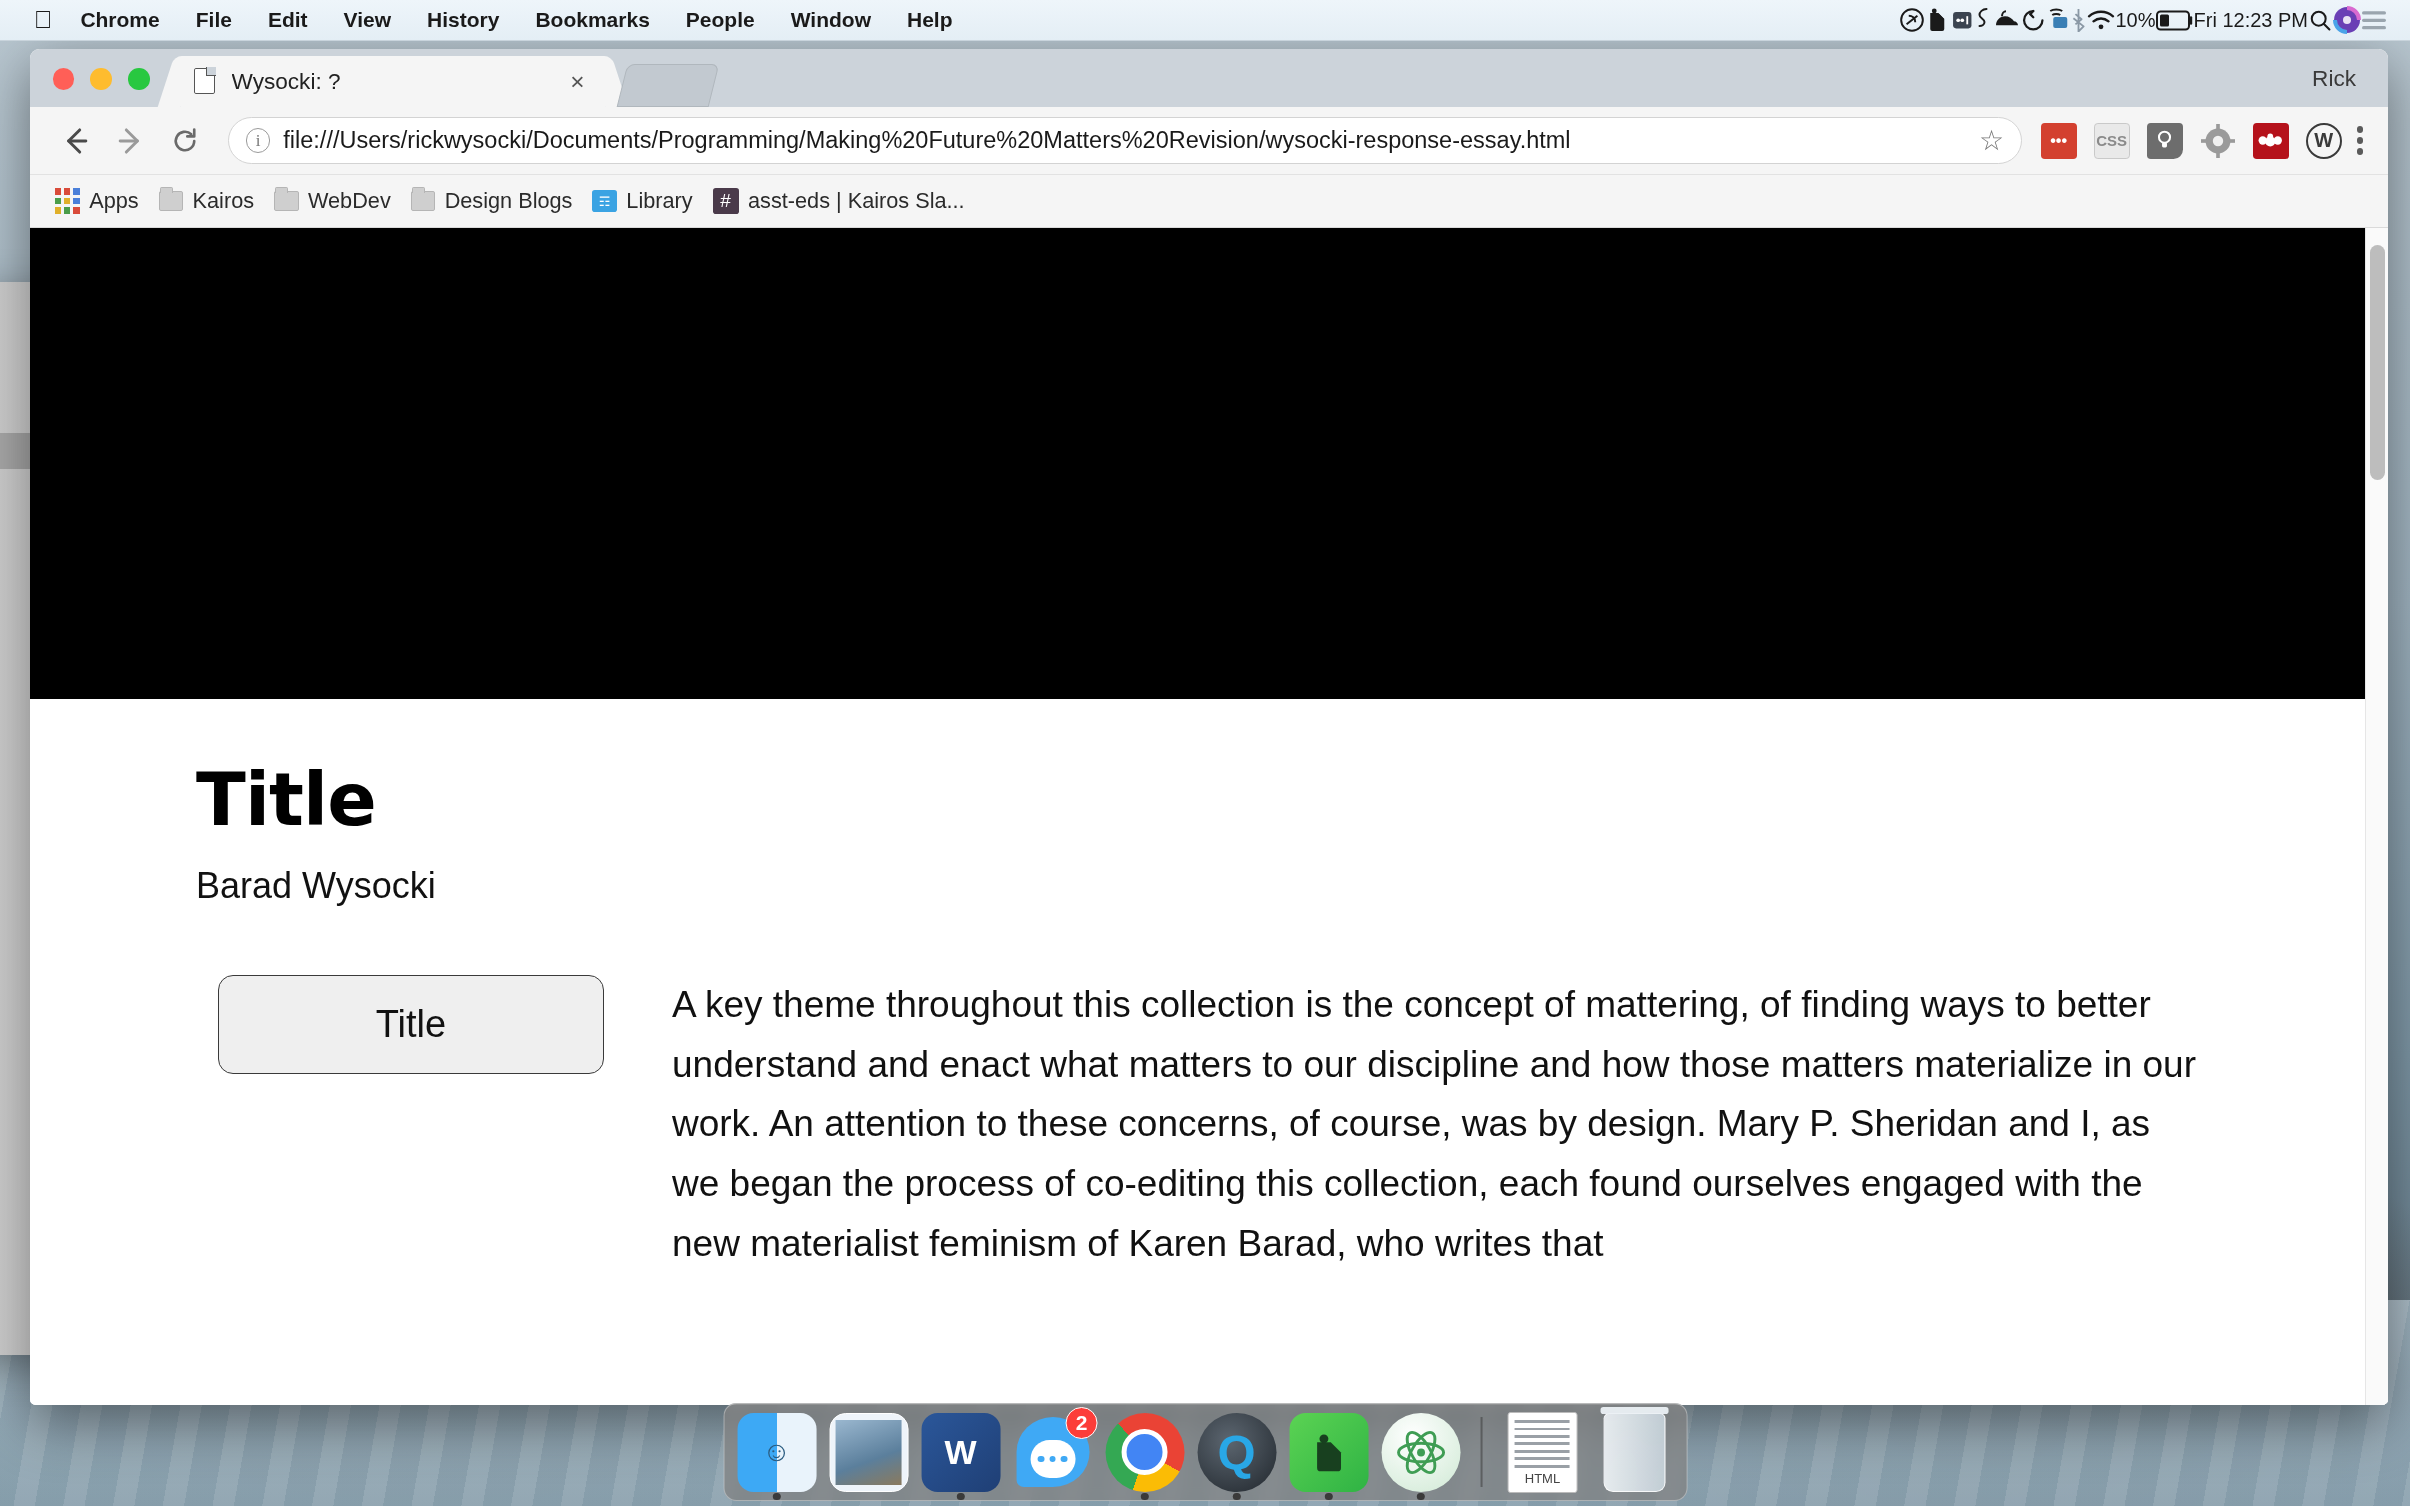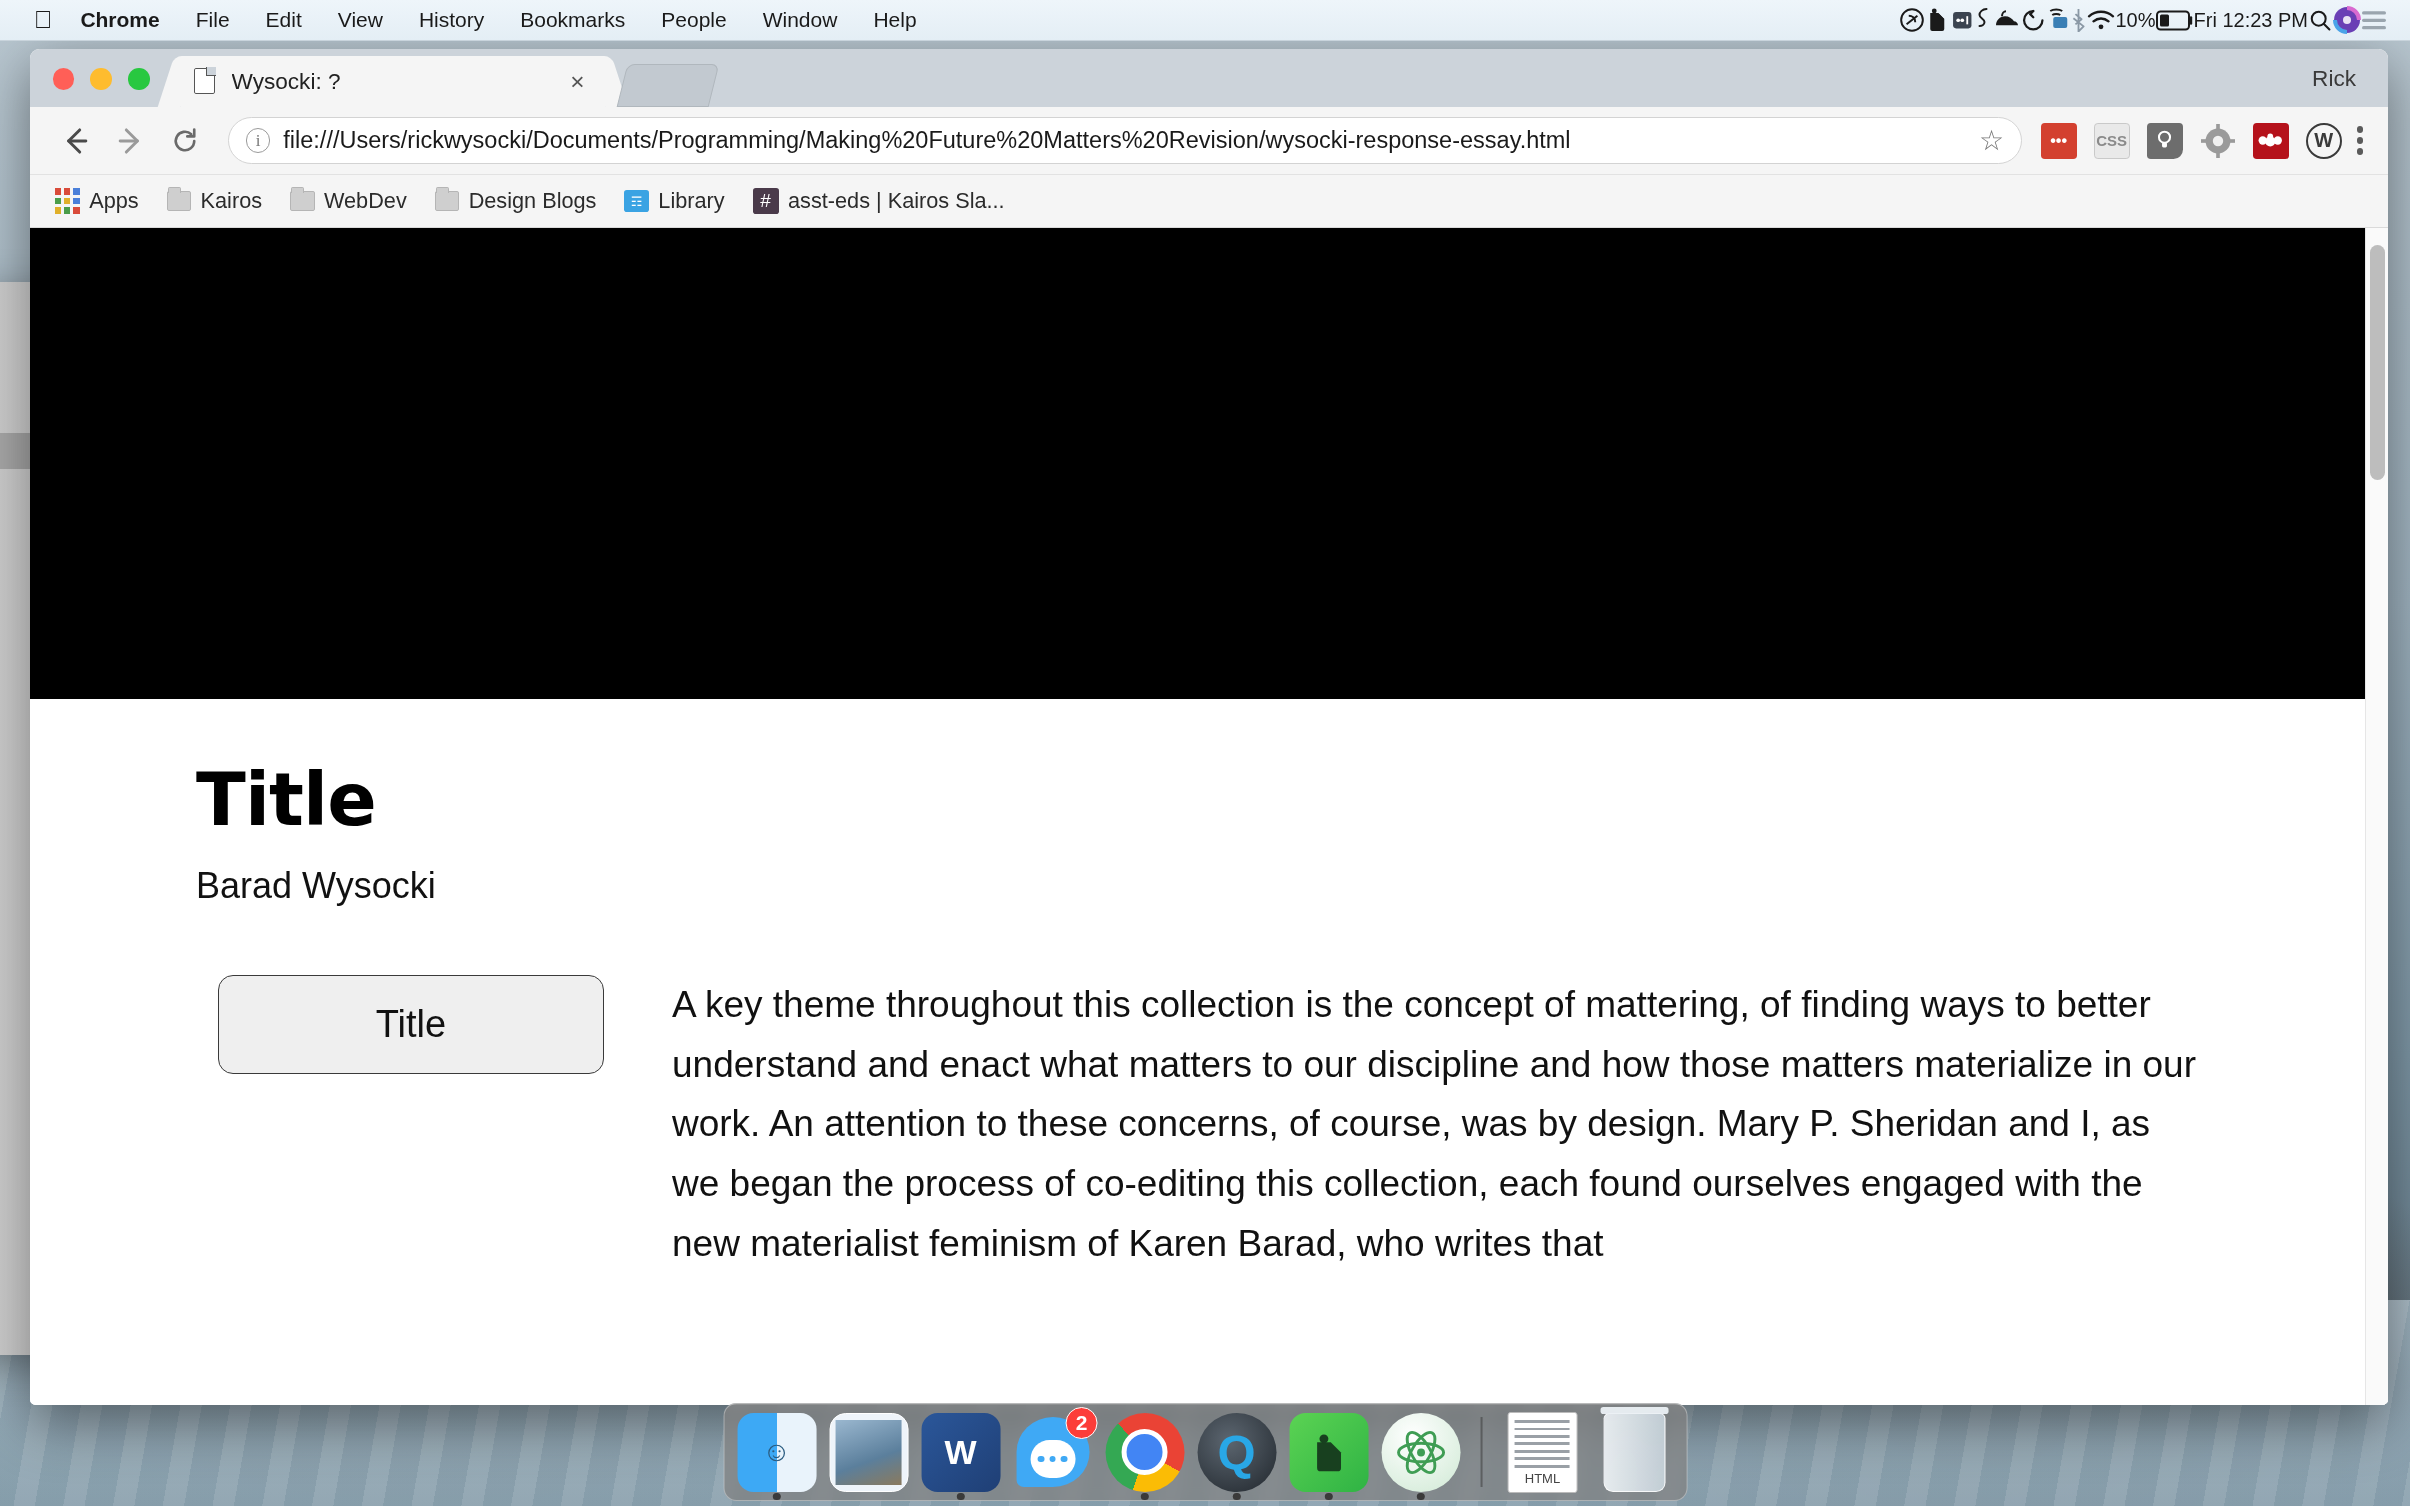--- a/index.html
+++ b/index.html
@@ -29,21 +29,21 @@
   
   .menubar {
     position: absolute; top: 0; left: 0; right: 0; height: 41px;
     background: linear-gradient(180deg, #eef5fa 0%, #e4eef5 100%);
     display: flex; align-items: center;
     font-size: 21px; color: #1a1a1a;
     z-index: 100;
     border-bottom: 0.9px solid #c9d4dc;
   }
   .apple-logo { margin-left: 34px; margin-right: 28px; font-size: 24.5px; line-height:1; }
-  .menu-item { margin-right: 36px; white-space: nowrap; }
+  .menu-item { margin-right: 36px; white-space: nowrap; font-weight: bold; }
   .menu-item.bold { font-weight: bold; }
   .menubar-right { margin-left: auto; display: flex; align-items: center; margin-right: 24.5px; }
   .mb-icon { display:flex; align-items:center; justify-content:center; height:26px; }
   .mb-text { font-size: 20px; white-space: nowrap; }
 
   
   .bg-window {
     position: absolute; left: -26px; top: 282px; width: 113px; height: 1073px;
     background: linear-gradient(90deg,#c7c7c7,#d8d8d8 60%, #cfcfcf);
     border-radius: 9.4px;
@@ -117,21 +117,21 @@
   .ext.note { background: #6d6d6d; border-radius:3.8px 3.8px 9.4px 3.8px; font-size:21px;}
   .ext.gear { background: transparent; color:#8e8e8e; font-size:32px;}
   .ext.mendeley { background: #b5121b; font-size: 21px;}
   .ext.wiki { background: transparent; color:#3a3a3a; border: 2.8px solid #3a3a3a; border-radius:50%; font-size:20px;}
   .kebab { display:flex; flex-direction:column; gap:4.7px; margin-left: 15px; margin-right: 3.8px;}
   .kebab i { width:6.6px; height:6.6px; background:#5a5a5a; border-radius:50%; display:block;}
 
   
   .bookmarks {
     height: 53px; background: #f5f5f5; display: flex; align-items: center; padding: 0 24.5px;
-    border-bottom: 0.9px solid #dadada; gap: 28px;
+    border-bottom: 0.9px solid #dadada; gap: 20px;
   }
   .bm { display: flex; align-items: center; gap: 9.4px; font-size: 21.7px; color: #2b2b2b; white-space: nowrap; }
   .apps-grid { display:grid; grid-template-columns: repeat(3, 6.6px); grid-gap: 2.8px; }
   .apps-grid i { width:6.6px; height:6.6px; display:block; }
   .folder { width: 24.5px; height: 20px; background: #cfcfcf; border:0.9px solid #b5b5b5; border-radius: 1.9px; position: relative;}
   .folder::before { content:""; position:absolute; top:-4.7px; left:0; width:11.3px; height:4.7px; background:#cfcfcf; border:0.9px solid #b5b5b5; border-bottom:none; border-radius:1.9px 1.9px 0 0;}
   .lib-icon { width: 24.5px; height: 22.6px; background:#3aa3e3; border-radius:2.8px; color:#fff; font-size:13px; display:flex; align-items:center; justify-content:center;}
   .slack-icon { width: 26px; height: 26px; background:#4a3a4a; color:#fff; font-size:19px; display:flex; align-items:center; justify-content:center; border-radius:2.8px;}
 
   

